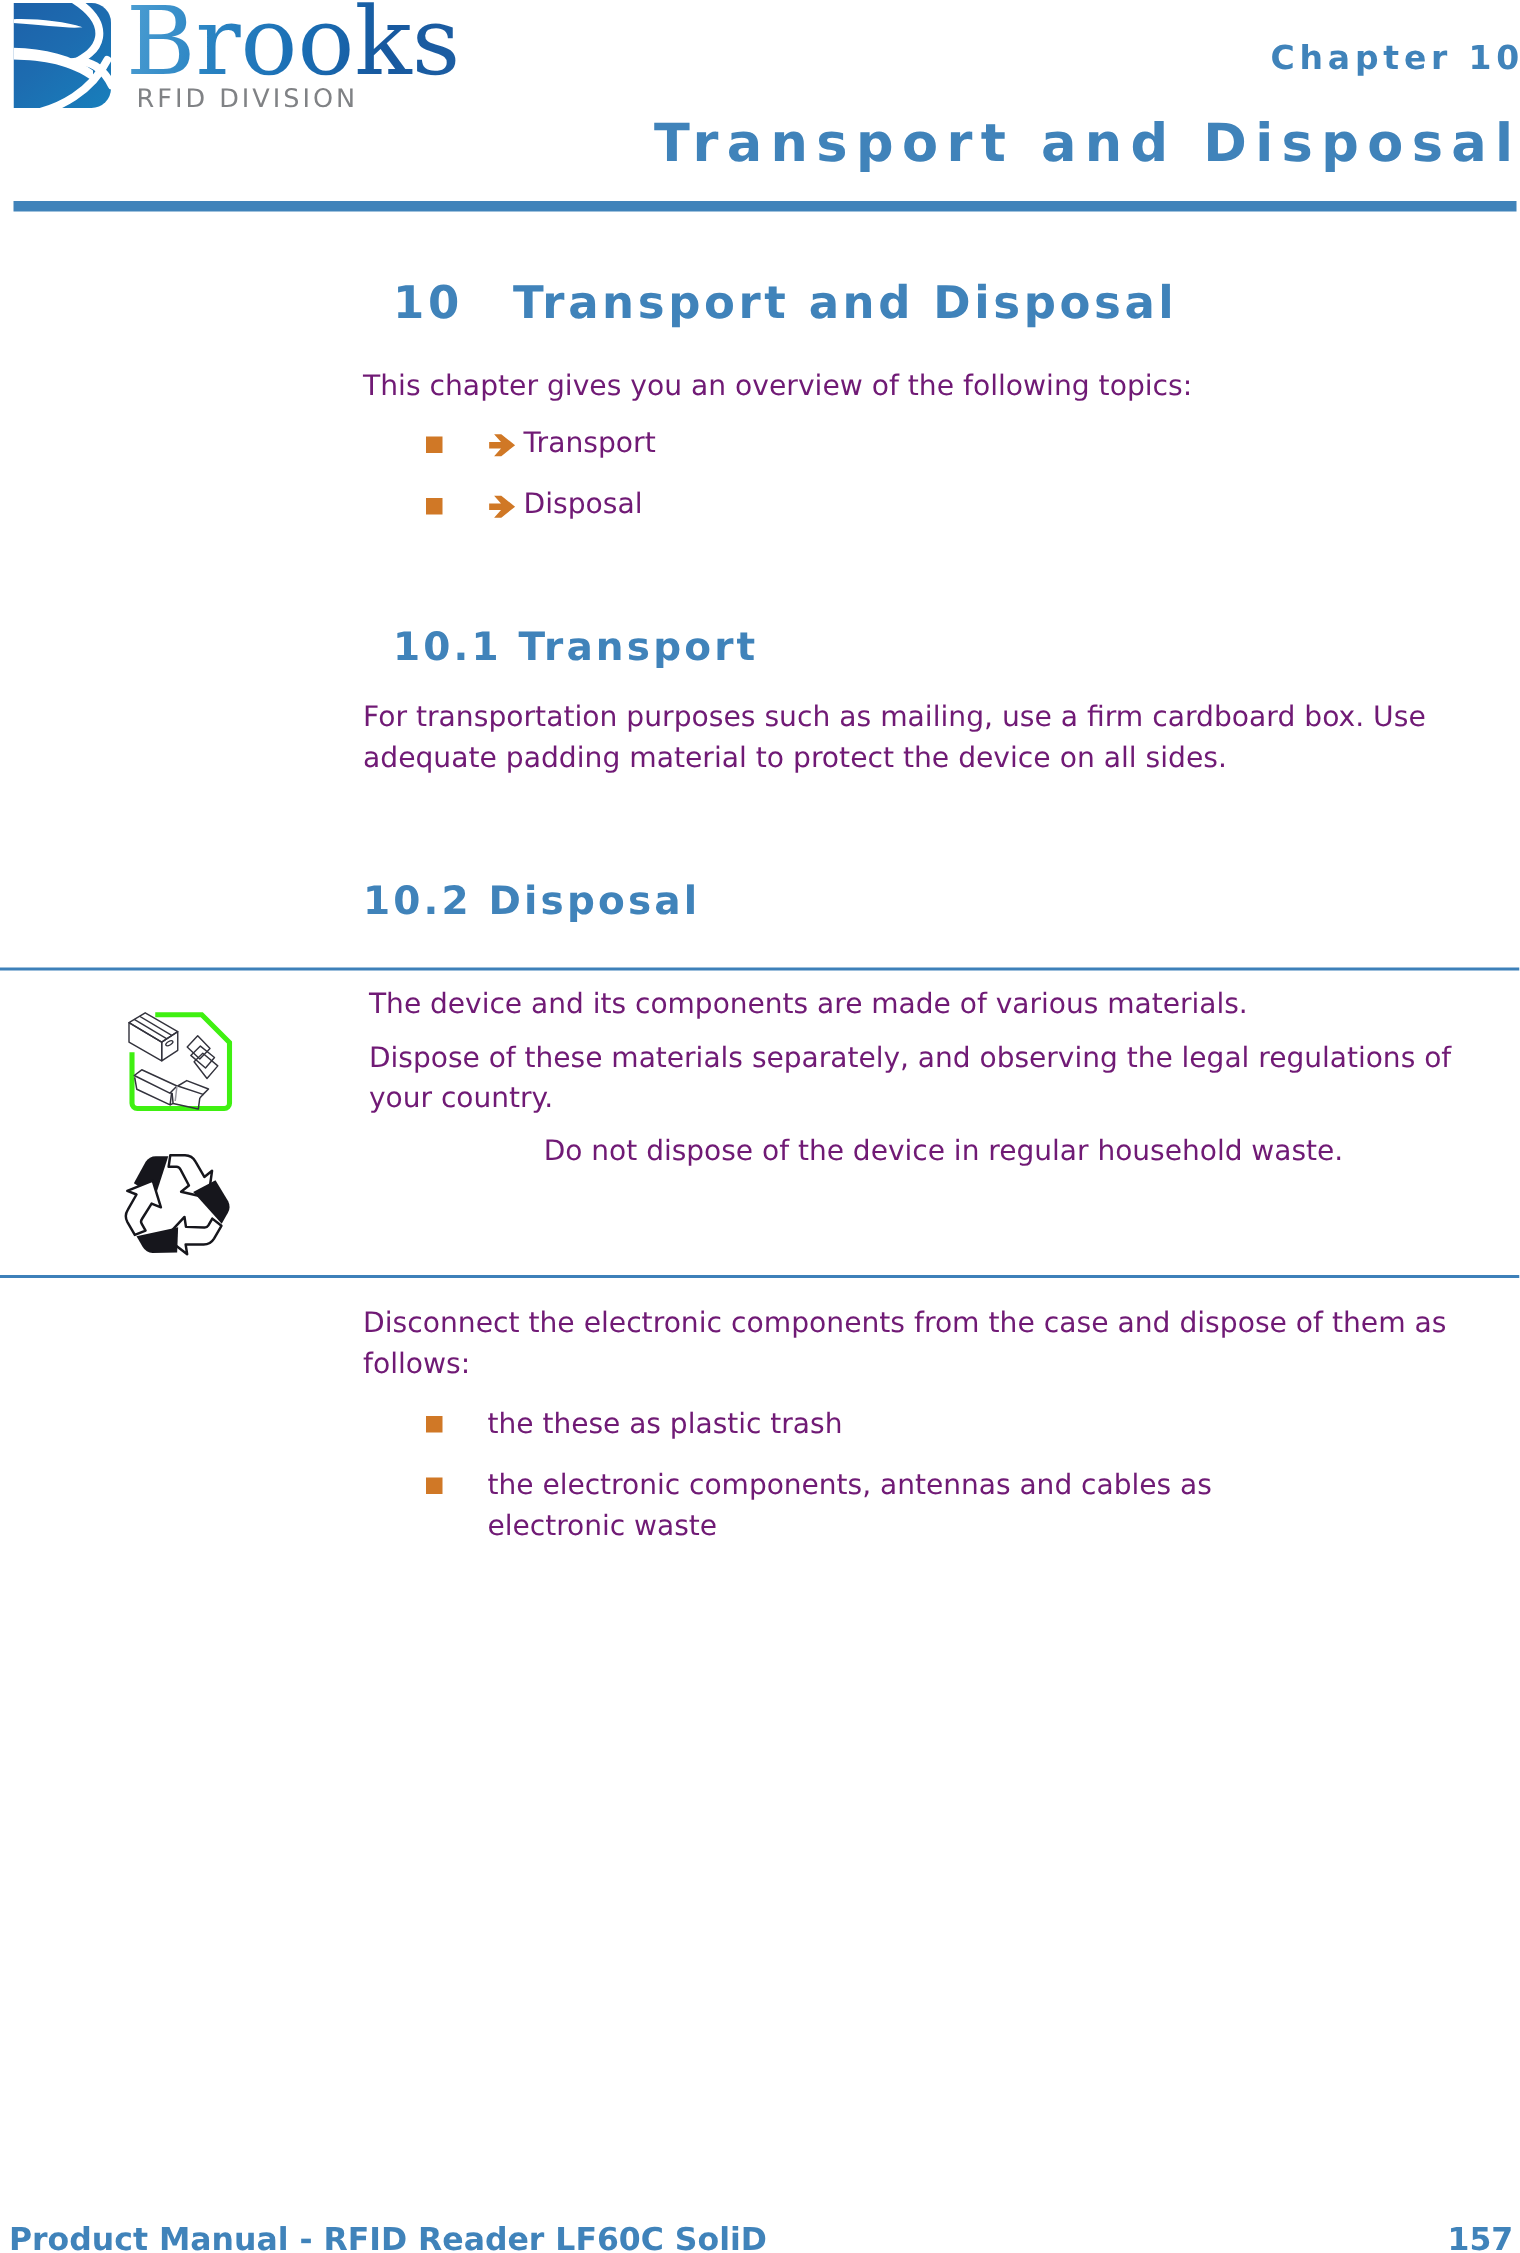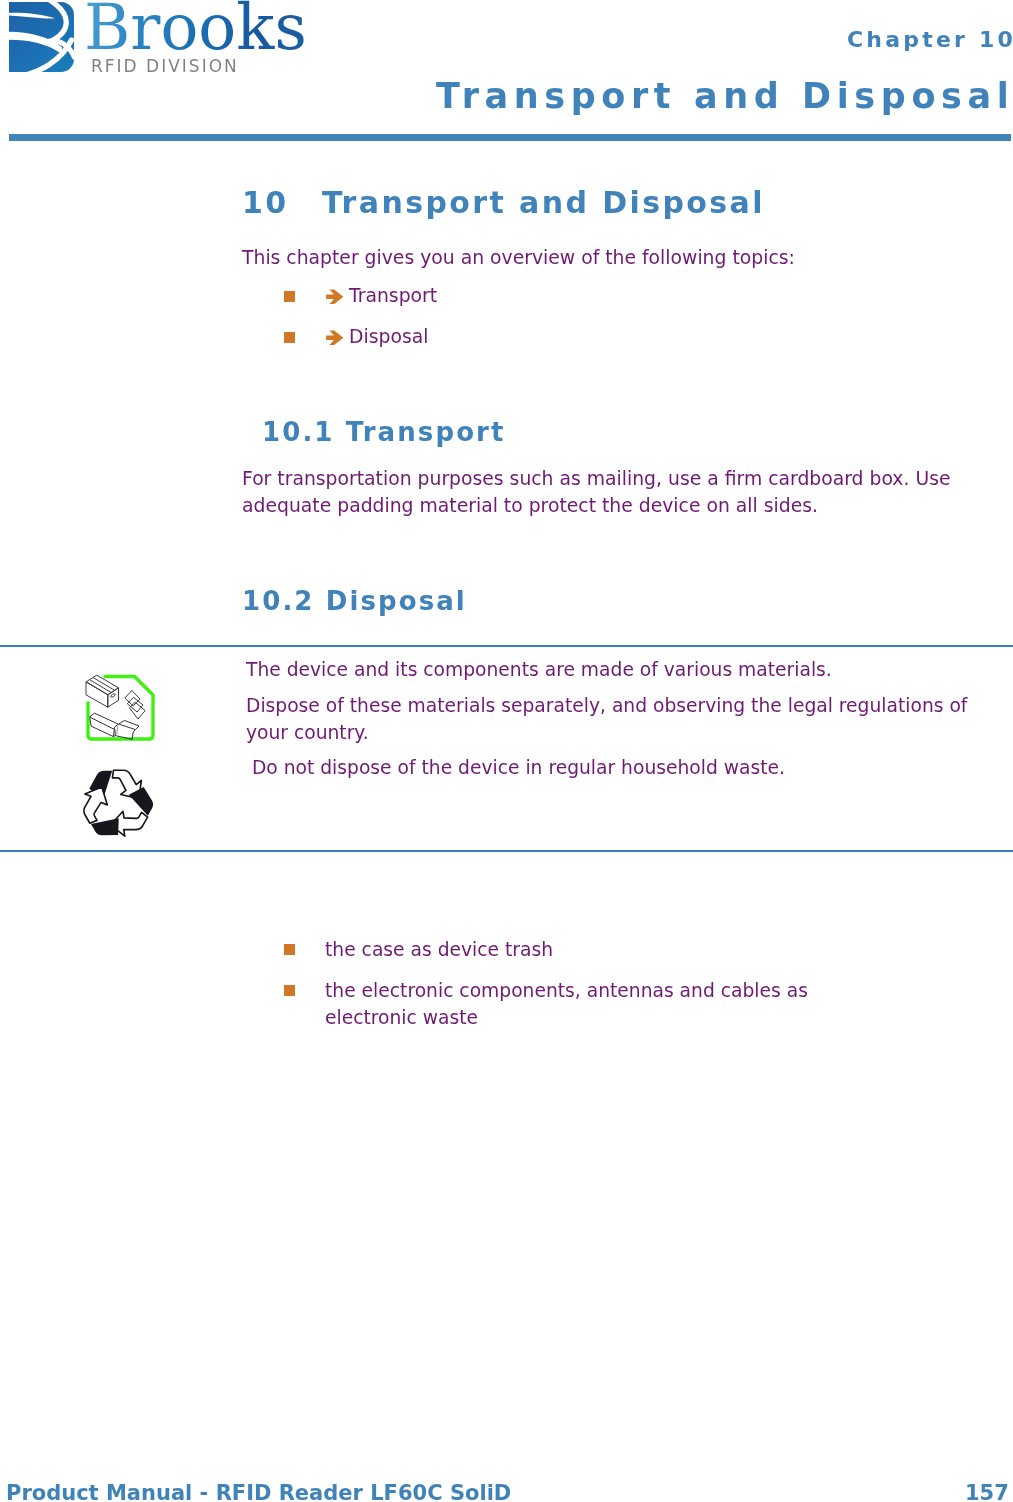--- a/index.html
+++ b/index.html
@@ -18,21 +18,21 @@
 
   .chapter-label{position:absolute;left:847px;top:27px;font-size:22px;font-weight:bold;
                  letter-spacing:3.2px;color:#4083ba;white-space:nowrap;}
   .chapter-title{position:absolute;left:436px;top:76px;font-size:35px;font-weight:bold;
                  letter-spacing:5.6px;color:#4083ba;white-space:nowrap;}
   .header-rule{position:absolute;left:9px;top:134px;width:1002px;height:7px;background:#4083ba;}
 
   
   .h1{position:absolute;left:242px;top:185px;font-size:30px;font-weight:bold;
       letter-spacing:2.4px;color:#4083ba;white-space:nowrap;}
-  .h1 .num{display:inline-block;width:80px;}
+  .h1 .num{display:inline-block;width:80px;margin-left:20px;}
 
   .p{position:absolute;font-size:18.8px;color:#701a75;line-height:27px;}
 
   .sqbullet{position:absolute;width:11px;height:11px;background:#d07826;}
   .arrow{position:absolute;width:18px;height:16px;}
 
   .h2{position:absolute;left:242px;font-size:26px;font-weight:bold;
       letter-spacing:2.1px;color:#4083ba;white-space:nowrap;}
 
   
@@ -141,25 +141,26 @@
              L46.4 35.2 L51.2 31.4 L46.0 21.6 a2.7 2.7 0 0 0 -2.4 -1.6 L38.8 20.0 Z"></path>
       </g>
     </defs>
     <use href="#reclimb"></use>
     <use href="#reclimb" transform="rotate(120 43 43.5)"></use>
     <use href="#reclimb" transform="rotate(240 43 43.5)"></use>
   </svg>
 
   <div class="p" style="left:246px;top:656px;width:760px;font-size:18.7px;">The device and its components are made of various materials.</div>
   <div class="p" style="left:246px;top:692px;width:742px;font-size:18.7px;">Dispose of these materials separately, and observing the legal regulations of your country.</div>
-  <div class="p" style="left:246px;top:754px;width:760px;white-space:pre-wrap;font-size:18.7px;"> Do not dispose of the device in regular household waste.</div>
+  <div class="p" style="left:246px;top:754px;width:760px;white-space:pre-wrap;font-size:18.7px;text-align:center;"> Do not dispose of the device in regular household waste.</div>
 
+  <div class="p" style="left:242px;top:869px;width:740px;">Disconnect the electronic components from the case and dispose of them as follows:</div>
 
   <div class="sqbullet" style="left:284px;top:944px;width:11px;height:11px;"></div>
-  <div class="p" style="left:325px;top:936px;font-size:18.7px;">the case as device trash</div>
+  <div class="p" style="left:325px;top:936px;font-size:18.7px;">the these as plastic trash</div>
 
   <div class="sqbullet" style="left:284px;top:985px;width:11px;height:11px;"></div>
   <div class="p" style="left:325px;top:977px;font-size:18.7px;">the electronic components, antennas and cables as electronic waste</div>
 
   <div class="footer-title">Product Manual - RFID Reader LF60C SoliD</div>
   <div class="footer-page">157</div>
 
 </div>
 
 </body></html>

